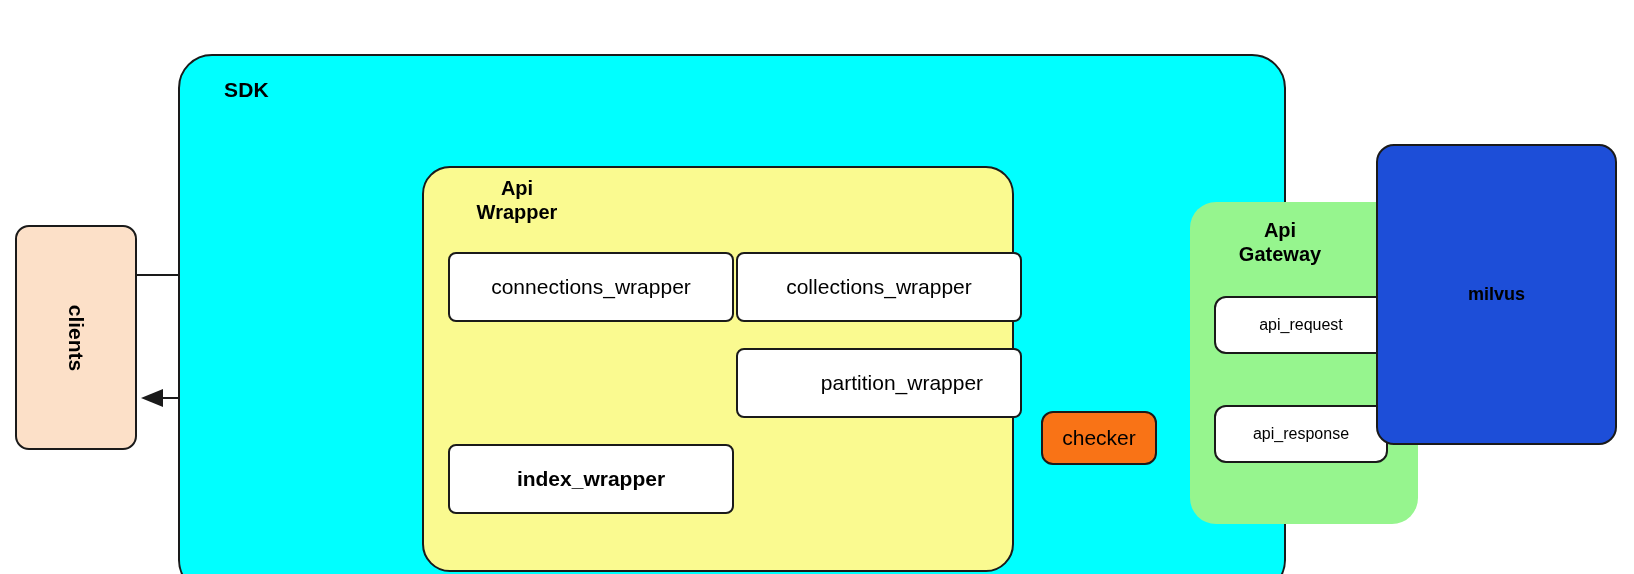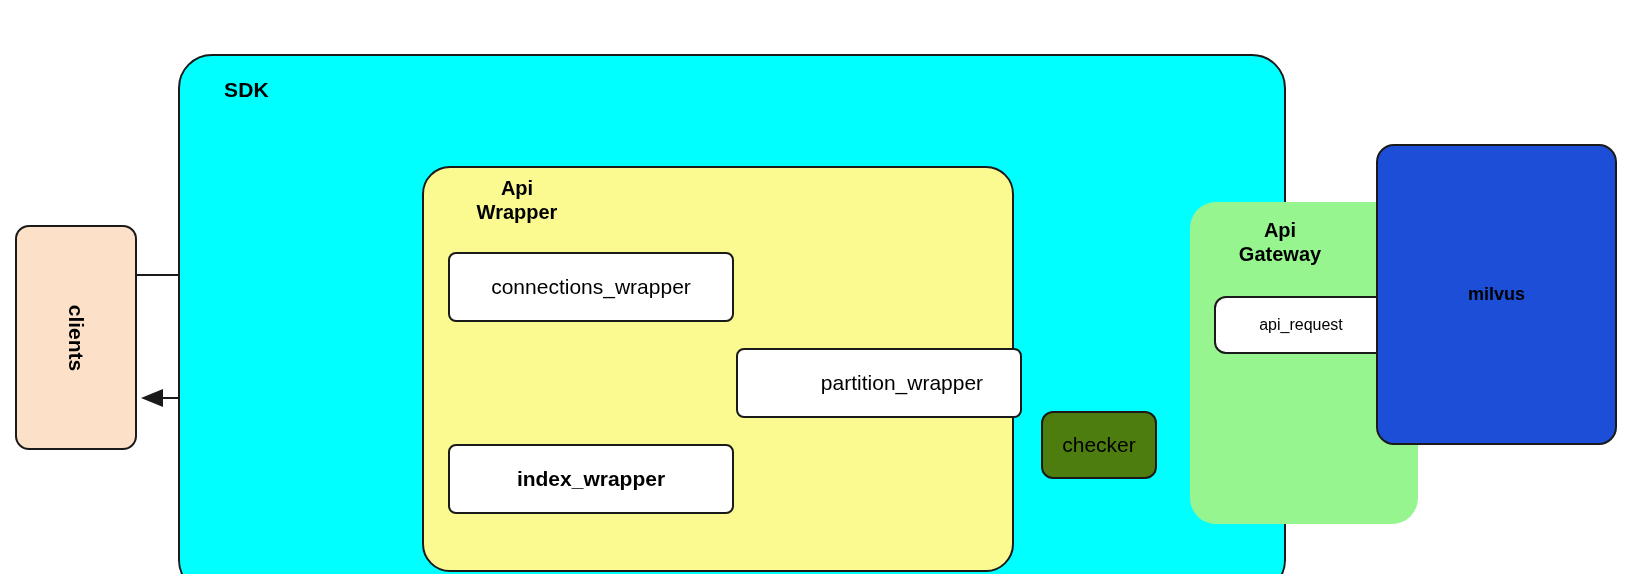--- a/index.html
+++ b/index.html
@@ -112,22 +112,22 @@
     height: 58px;
     font-size: 16px;
     color: #000000;
   }
 
   
   .checker-box {
     left: 861px;
     top: 355px;
     width: 116px;
-    height: 68px;
-    background: #4d7c0f;
+    height: 54px;
+    background: #f97316;
     border-radius: 12px;
     font-size: 21px;
     color: #000000;
   }
 
   
   .clients-box {
     left: 15px;
     top: 225px;
     width: 122px;
@@ -224,33 +224,35 @@
   <div class="node sdk-container">
     <span class="sdk-label">SDK</span>
 
     <div class="node api-wrapper">
       <div class="api-wrapper-label">
         <div>Api</div>
         <div>Wrapper</div>
       </div>
 
       <div class="node wrapper-box" style="left:24px;  top:84px;">connections_wrapper</div>
+      <div class="node wrapper-box" style="left:312px; top:84px;">collections_wrapper</div>
 
       <div class="node wrapper-box" style="left:312px; top:180px;padding-left:46px;">partition_wrapper</div>
 
       <div class="node wrapper-box" style="left:24px;  top:276px;font-weight:bold;">index_wrapper</div>
     </div>
 
     <div class="node checker-box">checker</div>
 
     <div class="api-gateway">
       <div class="api-gateway-label">
         <div>Api</div>
         <div>Gateway</div>
       </div>
 
       <div class="node gateway-box" style="left:24px; top:94px;">api_request</div>
+      <div class="node gateway-box" style="left:24px; top:203px;">api_response</div>
     </div>
   </div>
 
   <div class="node milvus-box">milvus</div>
 
 </div>
 
 </body></html>

